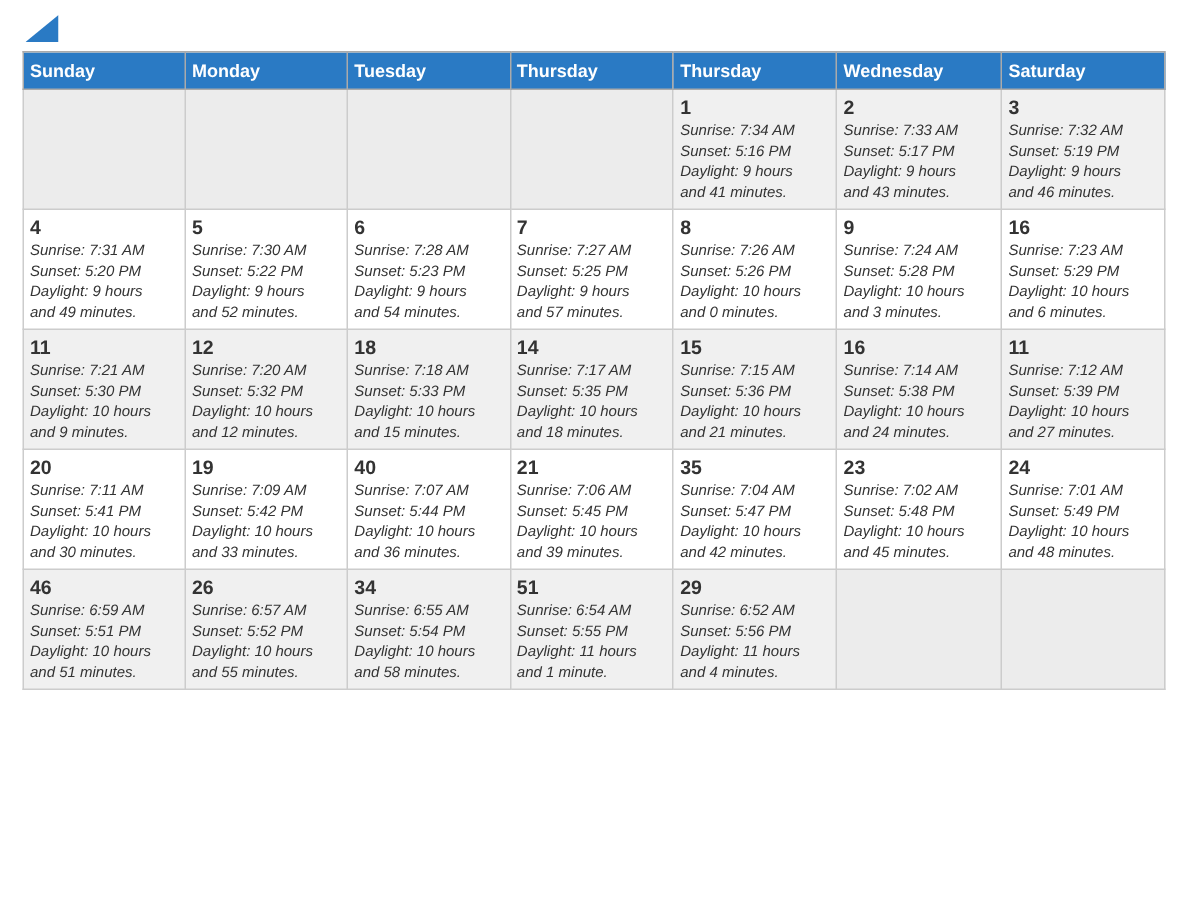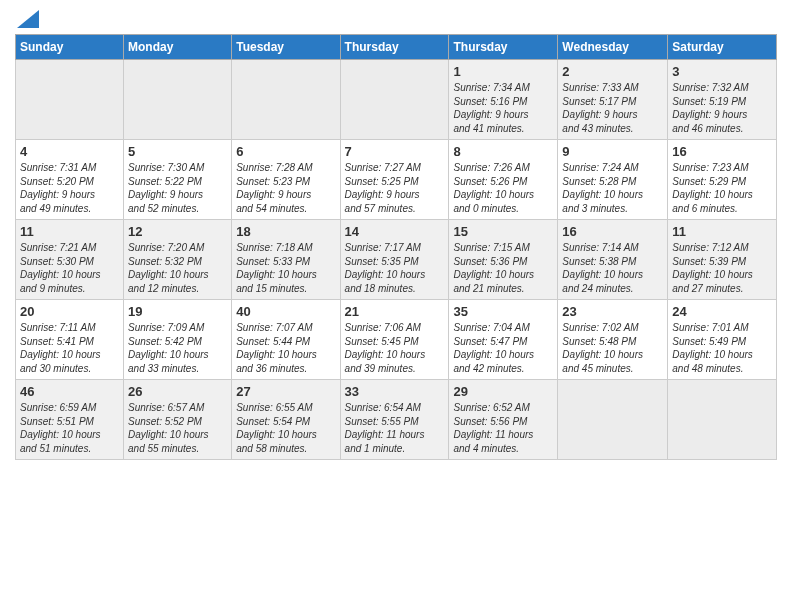--- a/index.html
+++ b/index.html
@@ -232,25 +232,25 @@
         <tr class="row-shaded">
           <td>
             <span class="day-num">46</span>
             <div class="day-info">Sunrise: 6:59 AM<br>Sunset: 5:51 PM<br>Daylight: 10 hours<br>and 51 minutes.</div>
           </td>
           <td>
             <span class="day-num">26</span>
             <div class="day-info">Sunrise: 6:57 AM<br>Sunset: 5:52 PM<br>Daylight: 10 hours<br>and 55 minutes.</div>
           </td>
           <td>
-            <span class="day-num">27</span>
+            <span class="day-num">34</span>
             <div class="day-info">Sunrise: 6:55 AM<br>Sunset: 5:54 PM<br>Daylight: 10 hours<br>and 58 minutes.</div>
           </td>
           <td>
-            <span class="day-num">33</span>
+            <span class="day-num">51</span>
             <div class="day-info">Sunrise: 6:54 AM<br>Sunset: 5:55 PM<br>Daylight: 11 hours<br>and 1 minute.</div>
           </td>
           <td>
             <span class="day-num">29</span>
             <div class="day-info">Sunrise: 6:52 AM<br>Sunset: 5:56 PM<br>Daylight: 11 hours<br>and 4 minutes.</div>
           </td>
           <td class="empty"></td>
           <td class="empty"></td>
         </tr>
       </tbody>

